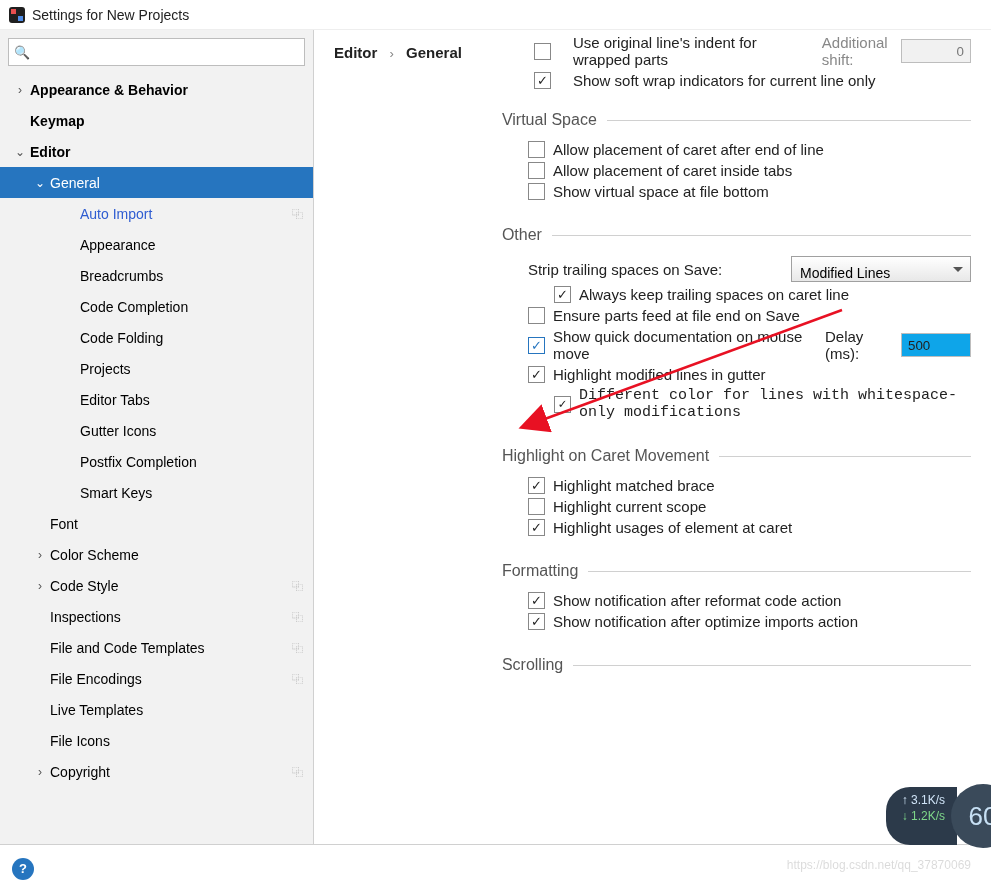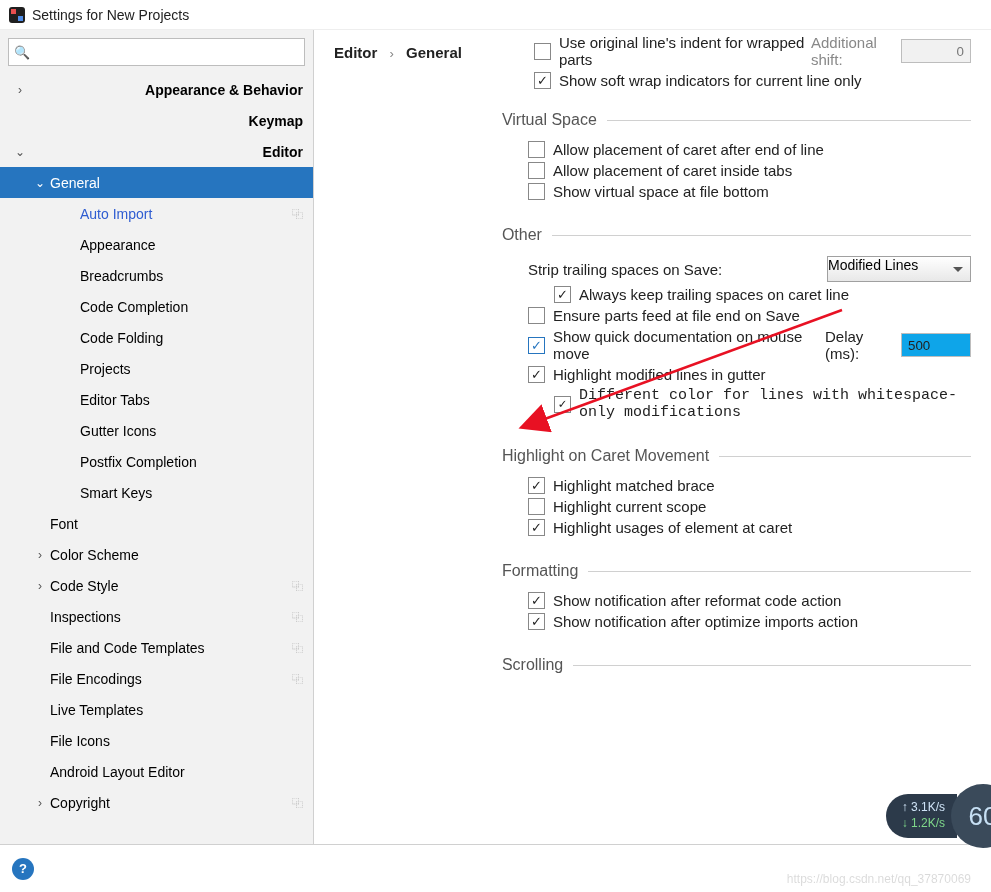--- a/index.html
+++ b/index.html
@@ -11,53 +11,53 @@
 .sidebar { width: 314px; background: #f2f2f2; border-right: 1px solid #d0d0d0; display:flex; flex-direction:column; }
 .search-wrap { padding: 8px; }
 .search-input { width: 100%; height: 28px; border: 1px solid #bdbdbd; padding: 2px 22px; font-size: 13px; background:#fff; }
 .search-icon { position: absolute; margin: 7px 0 0 6px; color:#888; font-size:13px; }
 .tree { flex:1; overflow:auto; }
 .tree-item { display: flex; align-items: center; height: 31px; padding: 0 10px 0 0; cursor: pointer; }
 .tree-item.selected { background: #2675BF; color: #fff; }
 .tree-item .arrow { width: 20px; text-align:center; color:#555; font-size:12px; }
 .tree-item.selected .arrow { color:#fff; }
 .tree-item .lbl { flex:1; white-space:nowrap; overflow:hidden; text-overflow:ellipsis; }
-.tree-item.bold .lbl { font-weight: bold; text-align: right; }
+.tree-item.bold .lbl { font-weight: bold; }
 .tree-item .mod { color:#999; font-size:11px; }
 .indent-0 { padding-left: 10px; }
 .indent-1 { padding-left: 30px; }
 .indent-2 { padding-left: 60px; }
 .tree-item.link .lbl { color: #2e5cd1; }
 .main { flex:1; display:flex; flex-direction:row; overflow:hidden; }
 .breadcrumb { padding: 14px 20px 8px 20px; font-size: 15px; font-weight:bold; color:#222; }
 .breadcrumb .sep { margin: 0 8px; color:#888; font-weight:normal; font-size:13px; }
 .content { flex:1; overflow:auto; padding: 0 20px 10px 20px; position:relative; }
 .row { display:flex; align-items:center; margin: 4px 0; }
 .chk { width:17px; height:17px; border:1px solid #888; margin-right:8px; display:flex; align-items:center; justify-content:center; flex-shrink:0; cursor:pointer; background:#fff; }
 .chk.checked::after { content:"✓"; font-size:13px; color:#222; line-height:1; }
 .chk.blue { border-color:#2675BF; }
 .chk.blue.checked::after { color:#2675BF; }
-.indent-row { padding-left: 32px; }
+.indent-row { padding-left: 32px; gap: 14px; }
 .indent-row-26 { padding-left: 26px; }
 .opt-label { font-size:15px; color:#222; }
 .right-group { margin-left:auto; display:flex; align-items:center; gap:8px; }
 .field-label { color:#888; font-size:15px; }
 .num-input { width:70px; height:24px; border:1px solid #bdbdbd; padding:0 6px; background:#f1f1f1; color:#777; text-align:right; }
 .num-input.enabled { background:#0ea5e9; color:#222; text-align:left; }
 fieldset.section { border:none; border-top:1px solid #d0d0d0; margin-top:22px; padding-top:8px; }
 fieldset.section > legend { padding-right:10px; color:#555; font-size:16px; }
-.select { width:144px; height:26px; border:1px solid #a0a0a0; background:linear-gradient(#fff,#e8e8e8); padding:0 22px 0 0; position:relative; cursor:pointer; display:flex; align-items:flex-start; }
+.select { width:180px; height:26px; border:1px solid #a0a0a0; background:linear-gradient(#fff,#e8e8e8); padding:0 22px 0 8px; position:relative; cursor:pointer; display:flex; align-items:flex-end; }
 .select::after { content:""; position:absolute; right:7px; top:10px; border:5px solid transparent; border-top-color:#555; }
 .arrow-annot { position:absolute; pointer-events:none; }
 .footer { height:48px; border-top:1px solid #d0d0d0; display:flex; align-items:center; padding:0 12px; }
 .help-icon { width:22px; height:22px; border-radius:50%; background:#2675BF; color:#fff; display:flex; align-items:center; justify-content:center; font-size:13px; cursor:pointer; font-weight:bold; }
 .speed-widget { position:absolute; right:0; bottom:44px; display:flex; align-items:center; }
-.speed-pill { background:#2c3a4a; color:#d0e4f7; border-radius:24px 0 0 24px; padding:6px 12px 6px 16px; font-size:12px; line-height:1.3; }
+.speed-pill { background:#2c3a4a; color:#d0e4f7; border-radius:24px 0 0 24px; padding:6px 12px 20px 16px; font-size:12px; line-height:1.3; }
 .speed-circle { width:64px; height:64px; background:#3a4a5a; border-radius:50%; color:#c7e0f4; display:flex; align-items:center; justify-content:center; font-size:26px; margin-left:-6px; margin-right:-24px; position:relative; }
-.watermark { position:absolute; right:20px; bottom:6px; font-size:12px; color:rgba(0,0,0,0.15); }
+.watermark { position:absolute; right:20px; bottom:20px; font-size:12px; color:rgba(0,0,0,0.15); }
 </style>
 </head>
 <body>
 
 <div class="titlebar">
   <span class="icon">
     <svg width="16" height="16" viewBox="0 0 16 16">
         <rect width="16" height="16" rx="3" fill="#1f1f1f"></rect>
         <rect x="2" y="2" width="5" height="5" fill="#e84f4f"></rect>
         <rect x="9" y="9" width="5" height="5" fill="#4f8de8"></rect>
@@ -160,24 +160,20 @@
         </div>
         <div class="tree-item indent-1">
           <span class="arrow"></span>
           <span class="lbl">Live Templates</span>
         </div>
         <div class="tree-item indent-1">
           <span class="arrow"></span>
           <span class="lbl">File Icons</span>
         </div>
         <div class="tree-item indent-1">
-          <span class="arrow"></span>
-          <span class="lbl">Android Layout Editor</span>
-        </div>
-        <div class="tree-item indent-1">
           <span class="arrow">›</span>
           <span class="lbl">Copyright</span>
           <span class="mod">⿻</span>
         </div>
       </div>
   </div>
 
   <div class="main">
     <div class="breadcrumb">
       <span>Editor</span>

